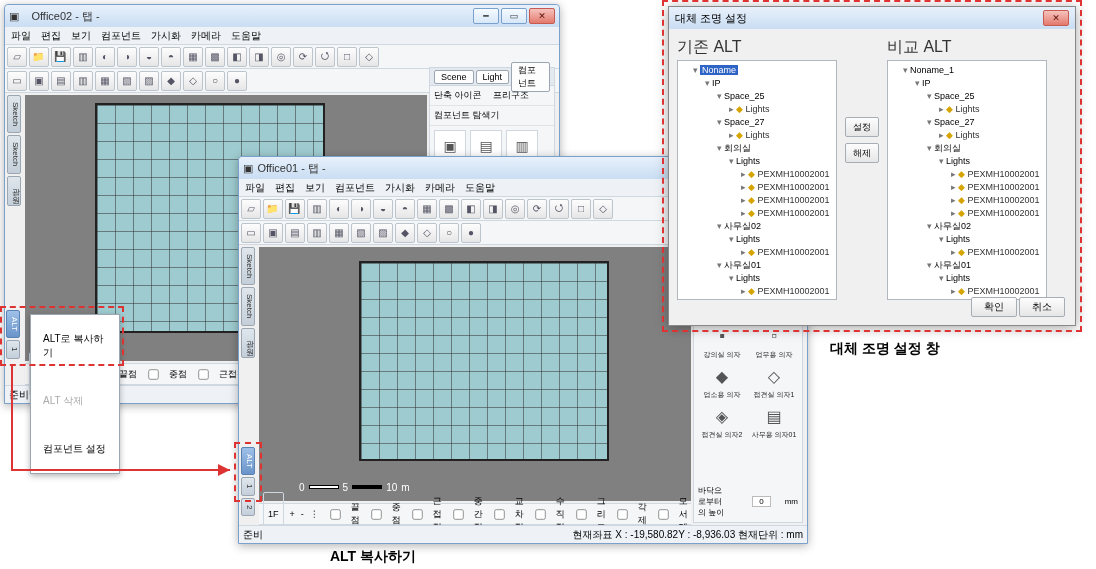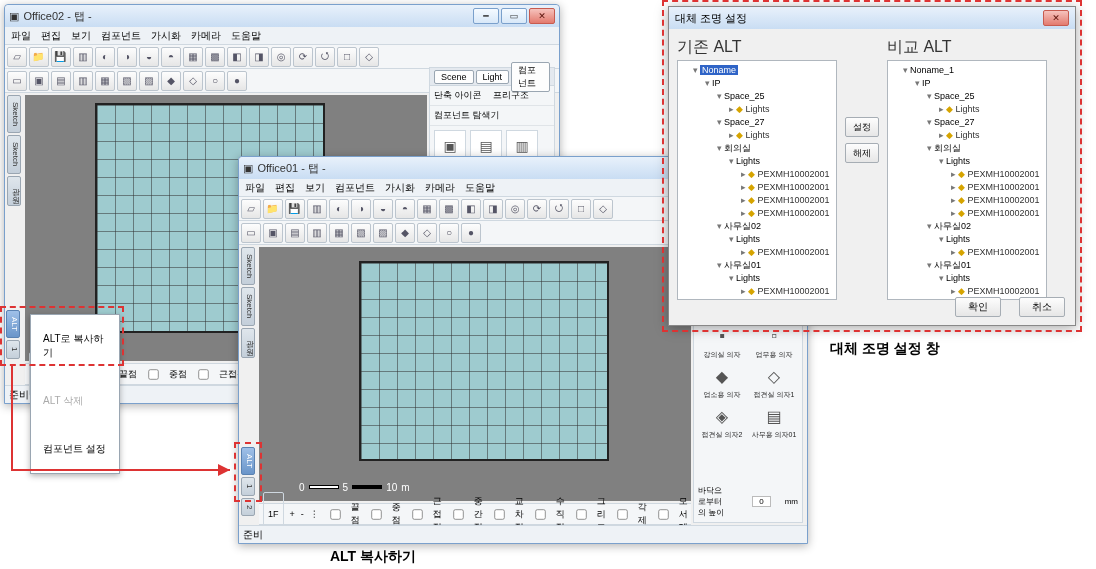--- a/index.html
+++ b/index.html
@@ -164,21 +164,21 @@
   .tree li::before{content:"▸ ";color:#777;}
   .tree .folder::before{content:"▾ ";}
   .tree .file{color:#333;}
   .tree .root{background:#2f64c7;color:#fff;padding:0 2px;}
   .tree .ysq{color:#d6a400;}
   .dlg-mid{display:flex;flex-direction:column;gap:6px;padding-top:80px;}
   .dlg-mid button{
     width:34px;height:20px;font-size:9px;
     border:1px solid #a6adb4;background:linear-gradient(#fdfdfd,#e6e6e6);border-radius:2px;
   }
-  .dlg-btns{position:absolute;right:10px;bottom:8px;display:flex;gap:18px;}
+  .dlg-btns{position:absolute;right:10px;bottom:8px;display:flex;gap:2px;}
   .dlg-btns button{
     width:46px;height:20px;font-size:10px;
     border:1px solid #a6adb4;background:linear-gradient(#fdfdfd,#e6e6e6);border-radius:2px;
   }
 
   .context-menu{
     position:absolute;
     background:#fff;border:1px solid #9aa6b2;box-shadow:0 2px 6px rgba(0,0,0,.3);
     font-size:10px;
   }
@@ -205,21 +205,21 @@
   .scalebar{position:absolute;height:16px;display:flex;align-items:center;gap:4px;}
   .scalebar .seg{height:4px;background:#000;}
   .scalebar .segw{height:4px;background:#fff;border:1px solid #000;}
 </style>
 </head>
 <body>
 
 <div class="window" style="left:4px;top:4px;width:556px;height:400px;">
   <div class="titlebar">
     <span>▣</span>
-    <span style="margin-left:4px">Office02 - 탭 -</span>
+    <span style="margin-left:12px">Office02 - 탭 -</span>
     <div class="spacer"></div>
     <div class="winbtn">━</div>
     <div class="winbtn">▭</div>
     <div class="winbtn close">✕</div>
   </div>
   <div class="menubar">
     <span>파일</span>
     <span>편집</span>
     <span>보기</span>
     <span>컴포넌트</span>
@@ -479,20 +479,21 @@
       <span>그리드</span>
     <input type="checkbox" style="">
       <span>각제</span>
     <input type="checkbox" style="">
       <span>모서레</span>
   </div>
 
   <div class="statusbar" style="left:0;right:0;bottom:0;">
     <span>준비</span>
     <span style="flex:1"></span>
+    <span>현재좌표 X : -19,580.82Y : -8,936.03  현재단위 : mm</span>
   </div>
 </div>
 
 <div class="dialog" style="left:668px;top:6px;width:408px;height:320px;">
   <div class="dlg-title">
     <span>대체 조명 설정</span>
     <div class="spacer" style="flex:1"></div>
     <div class="winbtn close">✕</div>
   </div>
   <div class="dlg-body">

